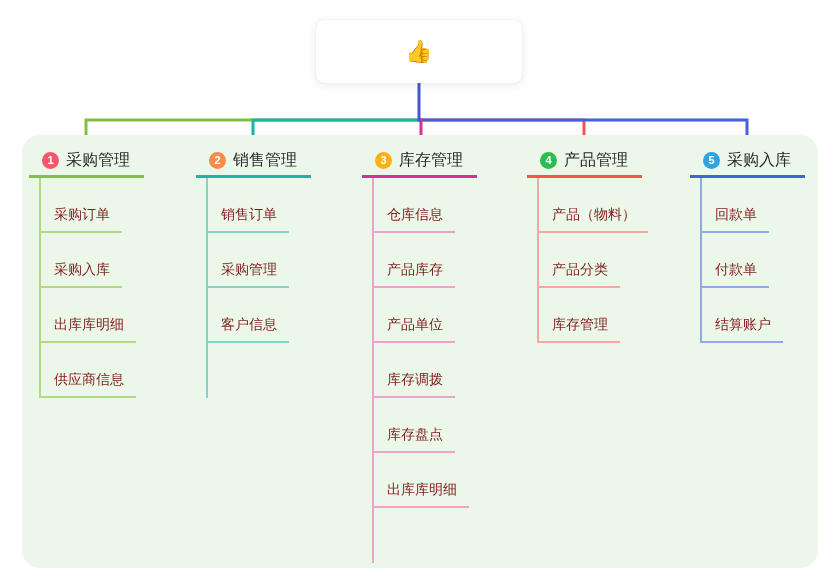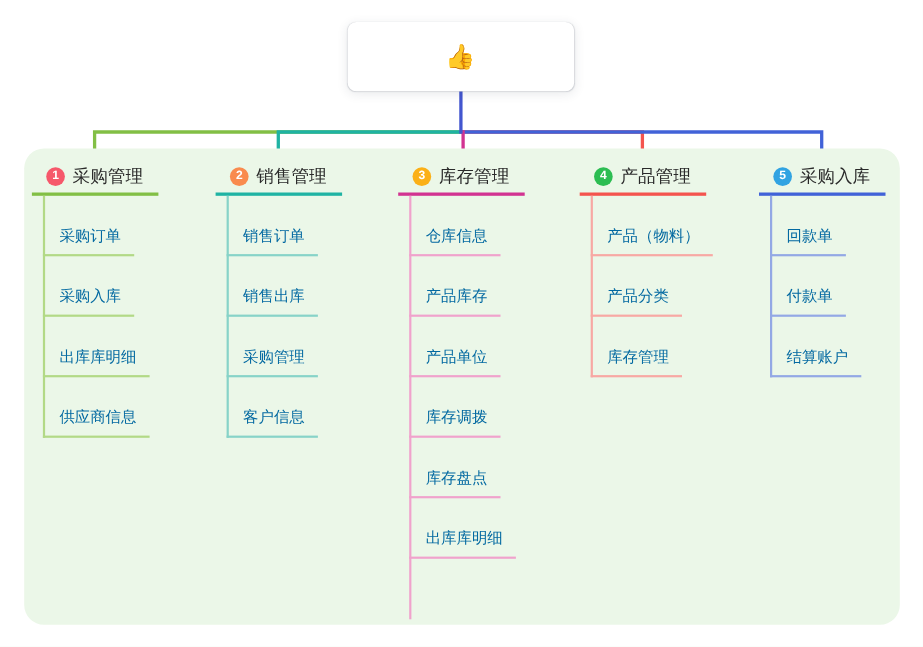--- a/index.html
+++ b/index.html
@@ -38,21 +38,21 @@
     background:var(--b);color:#ffffff;font-size:11px;font-weight:bold;
     line-height:17px;text-align:center;
   }
   .children{position:relative;}
   .vline{position:absolute;left:10px;top:0;width:2px;background:var(--cl);}
   .child{height:55px;margin-left:10px;display:flex;align-items:flex-end;}
   .child-label{
     display:inline-block;white-space:nowrap;
     padding:0 12px 7px 15px;
     border-bottom:2px solid var(--cl);
-    font-size:14px;color:#0369a1;
+    font-size:14px;color:#7f1d1d;
   }
 </style>
 </head>
 <body>
 
 <svg class="connectors" width="839" height="588">
     <path d="M419,120 H86 V144" stroke="#82bf45" stroke-width="3" fill="none"></path>
     <path d="M419,120 H253 V144" stroke="#1fb3a3" stroke-width="3" fill="none"></path>
     <path d="M419,120 H584 V144" stroke="#f4544e" stroke-width="3" fill="none"></path>
     <path d="M419,120 H747 V144" stroke="#4162d8" stroke-width="3" fill="none"></path>
@@ -90,23 +90,20 @@
     </div>
     <div class="branch" style="left: 196px; --c: #1fb3a3; --b: #f98b4e; --cl: #87d3c8;">
       <div class="branch-header">
         <span class="badge">2</span>
         <span>销售管理</span>
       </div>
       <div class="children">
         <div class="vline" style="height: 220px;"></div>
         <div class="child">
           <span class="child-label">销售订单</span>
-        </div>
-        <div class="child">
-          <span class="child-label">销售出库</span>
         </div>
         <div class="child">
           <span class="child-label">采购管理</span>
         </div>
         <div class="child">
           <span class="child-label">客户信息</span>
         </div>
       </div>
     </div>
     <div class="branch" style="left: 362px; --c: #d23391; --b: #fbb017; --cl: #f0a2cc;">

